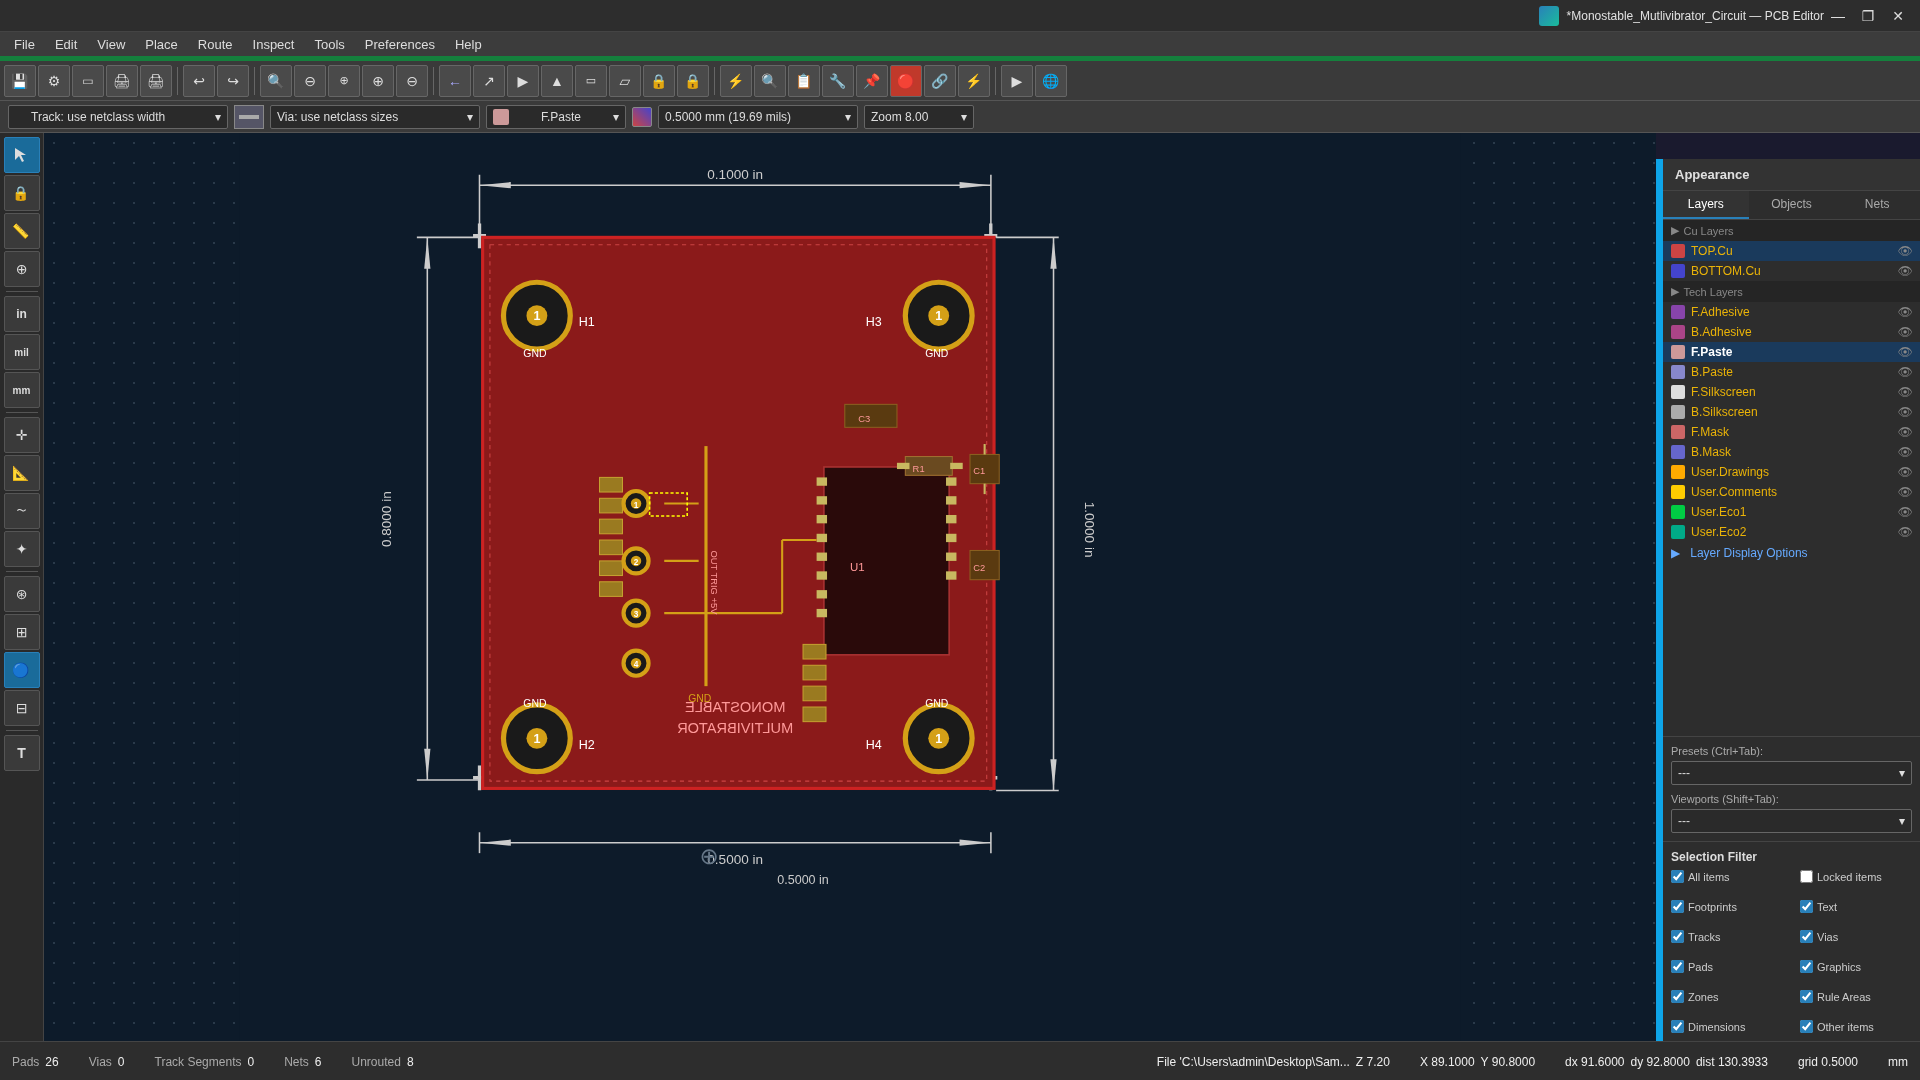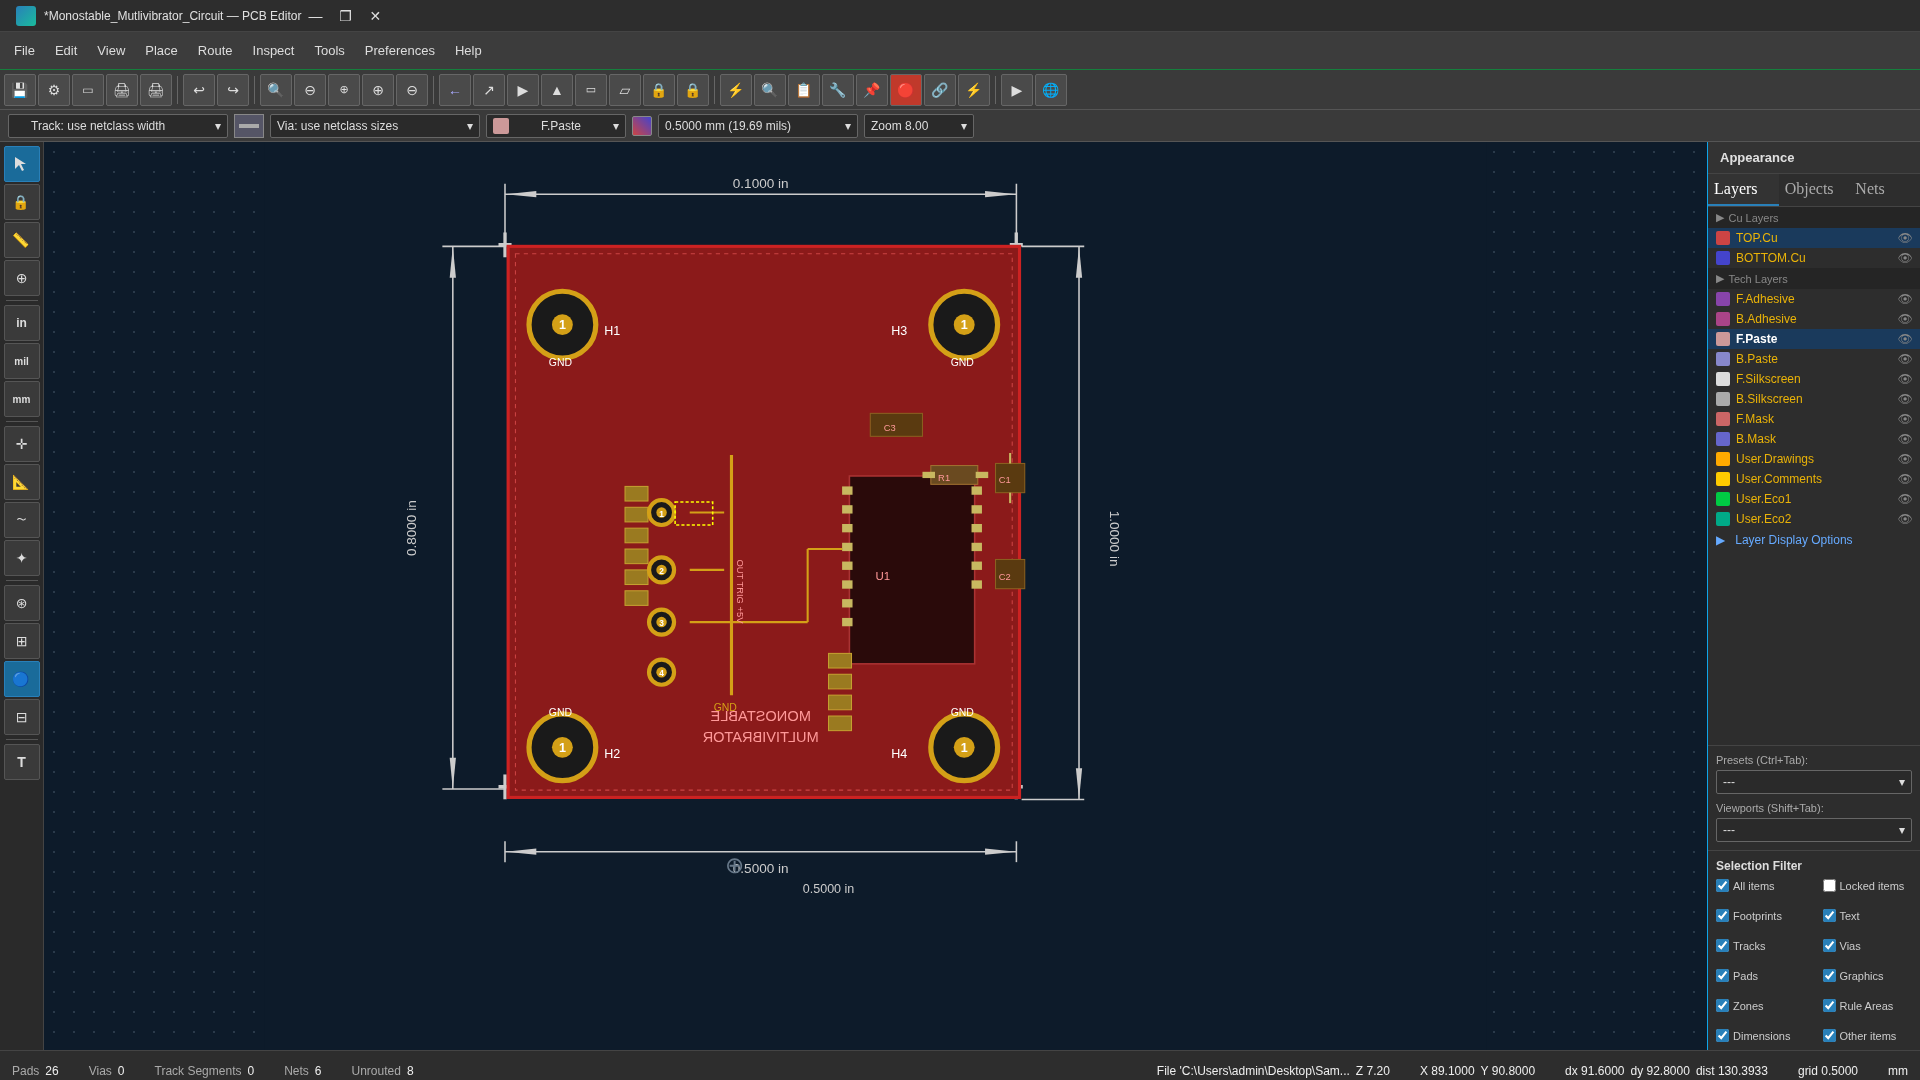--- a/index.html
+++ b/index.html
@@ -1,23 +1,23 @@
 <!DOCTYPE html>
 <html><head>
   <meta charset="utf-8">
   <style>
     * { margin: 0; padding: 0; box-sizing: border-box; }
     body { width: 1920px; height: 1080px; background: #1a1a2e; font-family: 'Segoe UI', Arial, sans-serif; font-size: 12px; overflow: hidden; color: #e0e0e0; }
 
     
-    #titlebar { width: 100%; height: 32px; background: #2d2d2d; display: flex; align-items: center; justify-content: flex-start; padding: 0 16px; border-bottom: 1px solid #444; }
+    #titlebar { width: 100%; height: 32px; background: #2d2d2d; display: flex; align-items: center; justify-content: flex-end; padding: 0 8px; border-bottom: 1px solid #444; }
     .titlebar-btn { width: 28px; height: 20px; background: none; border: none; color: #ddd; cursor: pointer; font-size: 14px; display: flex; align-items: center; justify-content: center; }
 
     
-    #menubar { width: 100%; height: 38px; background: #3c3c3c; display: flex; align-items: center; padding: 12px 4px; border-bottom: 1px solid #15803d; }
+    #menubar { width: 100%; height: 29px; background: #3c3c3c; display: flex; align-items: center; padding: 12px 4px; border-bottom: 5px solid #15803d; }
     .menu-item { padding: 4px 10px; cursor: pointer; color: #ddd; font-size: 13px; }
 
     
     #toolbar { width: 100%; height: 40px; background: #3a3a3a; display: flex; align-items: center; padding: 2px 4px; gap: 2px; border-bottom: 1px solid #555; }
     .tb-btn { width: 32px; height: 32px; background: #4a4a4a; border: 1px solid #666; color: #ddd; cursor: pointer; display: flex; align-items: center; justify-content: center; font-size: 14px; border-radius: 2px; }
     .tb-sep { width: 1px; height: 28px; background: #666; margin: 0 3px; }
 
     
     #toolbar2 { width: 100%; height: 32px; background: #3a3a3a; display: flex; align-items: center; padding: 2px 8px; gap: 6px; border-bottom: 1px solid #555; }
     .toolbar2-dropdown { height: 24px; background: #2a2a2a; border: 1px solid #666; color: #ddd; padding: 0 6px; font-size: 12px; border-radius: 2px; display: flex; align-items: center; gap: 4px; min-width: 180px; justify-content: space-between; cursor: pointer; }
@@ -30,24 +30,24 @@
     
     #left-sidebar { width: 44px; background: #2a2a2a; border-right: 1px solid #444; display: flex; flex-direction: column; align-items: center; padding: 4px 0; gap: 2px; }
     .ls-btn { width: 36px; height: 36px; background: #3a3a3a; border: 1px solid #555; color: #ddd; cursor: pointer; display: flex; align-items: center; justify-content: center; font-size: 14px; border-radius: 2px; }
     .ls-btn.active { background: #1a6b9a; border-color: #2980b9; }
     .ls-sep-h { width: 32px; height: 1px; background: #555; margin: 2px 0; }
 
     
     #canvas-area { flex: 1; background: #0d1b2a; position: relative; overflow: hidden; }
 
     
-    #right-panel { width: 213px; background: #2d2d2d; border-left: 1px solid #0ea5e9; display: flex; flex-direction: column; }
+    #right-panel { width: 264px; background: #2d2d2d; border-left: 7px solid #0ea5e9; display: flex; flex-direction: column; margin-top: 26px; }
     #appearance-header { padding: 8px 12px; background: #333; border-bottom: 1px solid #444; font-weight: bold; font-size: 13px; }
     #appearance-tabs { display: flex; border-bottom: 1px solid #444; }
-    .app-tab { flex: 1; padding: 6px; cursor: pointer; font-size: 16px; color: #aaa; border-bottom: 2px solid transparent; font-family: Liberation Serif, serif; }
+    .app-tab { flex: 1; padding: 6px; text-align: center; cursor: pointer; font-size: 12px; color: #aaa; border-bottom: 2px solid transparent; }
     .app-tab.active { color: #fff; border-bottom: 2px solid #2980b9; background: #333; }
     #layers-list { flex: 1; overflow-y: auto; }
     .layer-item { display: flex; align-items: center; padding: 3px 8px; gap: 6px; cursor: pointer; font-size: 12px; }
     .layer-item.active { background: #1a3a5c; }
     .layer-color { width: 14px; height: 14px; border-radius: 2px; flex-shrink: 0; }
     .layer-name { flex: 1; color: #eab308; }
     .layer-eye { width: 14px; height: 14px; display: flex; align-items: center; justify-content: center; color: #888; }
     .layer-group { padding: 4px 8px; font-size: 11px; color: #888; background: #252525; display: flex; align-items: center; gap: 4px; cursor: pointer; }
 
     

